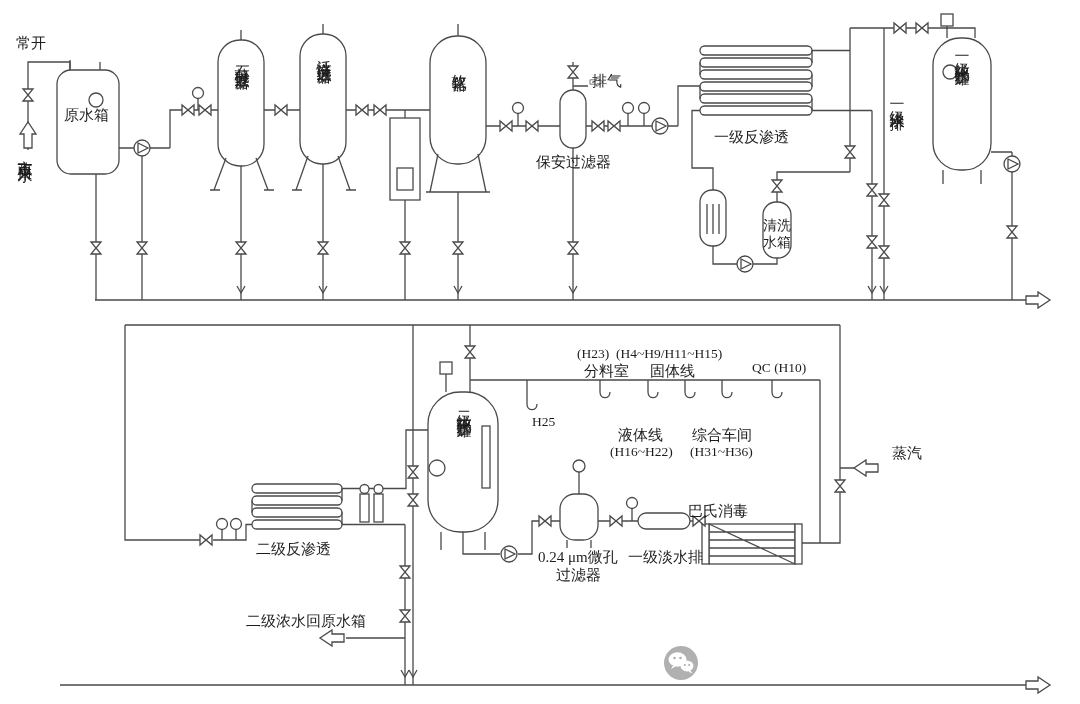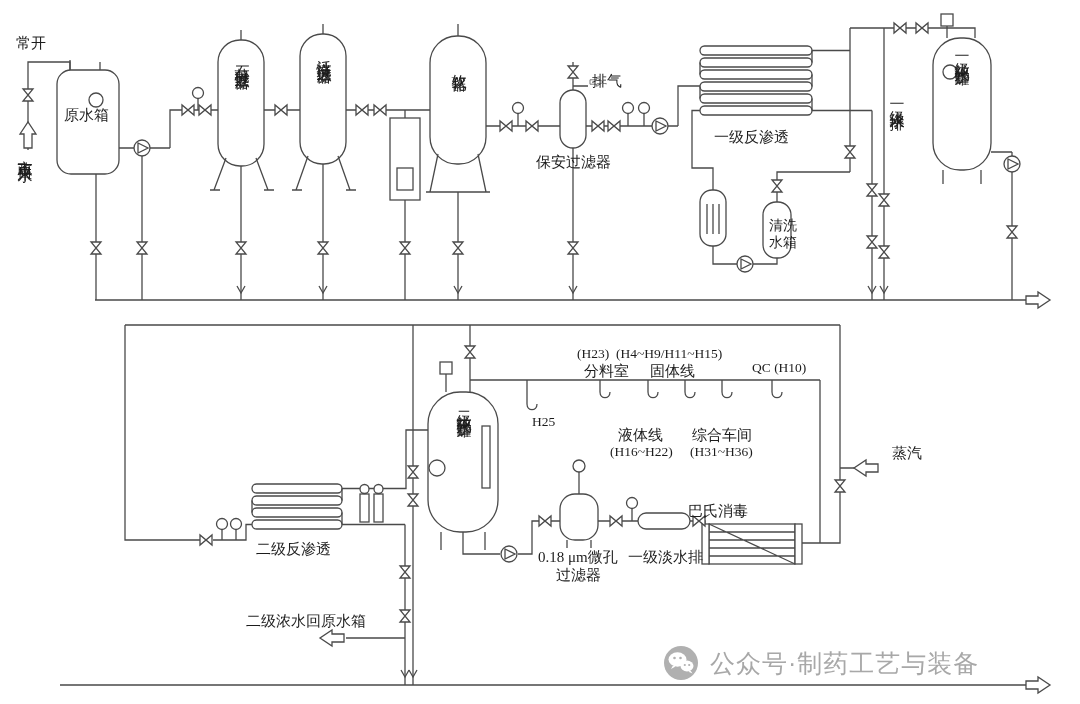--- a/index.html
+++ b/index.html
@@ -1,17 +1,17 @@
 <!DOCTYPE html>
 <html><head>
 <meta charset="utf-8">
 <style>
   html,body{margin:0;padding:0;background:#fff;}
   #screen{position:relative;width:1080px;height:704px;background:#ffffff;overflow:hidden;
-          font-family:"Liberation Serif","DejaVu Serif",serif;text-align:right;}
+          font-family:"Liberation Serif","DejaVu Serif",serif;}
   #art{position:absolute;left:0;top:0;}
   #art path,#art line,#art rect,#art circle,#art ellipse{stroke:#4a4a4a;stroke-width:1.3;fill:none;}
   #art .fw{fill:#ffffff;}
   .lbl{position:absolute;color:#1c1c1c;font-size:15px;line-height:1.2;white-space:nowrap;}
   .code{font-size:13.5px;}
   .vert{writing-mode:vertical-rl;text-orientation:upright;letter-spacing:2px;}
   .wrapbox{white-space:normal;width:34px;font-size:14px;}
   .watermark{position:absolute;display:flex;align-items:center;gap:10px;}
   .wm-text{color:#a8a8a8;font-size:25px;letter-spacing:1px;
            font-family:"Liberation Sans","DejaVu Sans",sans-serif;white-space:nowrap;}
@@ -316,34 +316,33 @@
 <div class="lbl" style="left:650px;top:362px;">固体线</div>
 <div class="lbl code" style="left:752px;top:360px;">QC (H10)</div>
 <div class="lbl code" style="left:532px;top:414px;">H25</div>
 <div class="lbl" style="left:618px;top:426px;">液体线</div>
 <div class="lbl code" style="left:610px;top:444px;">(H16~H22)</div>
 <div class="lbl" style="left:692px;top:426px;">综合车间</div>
 <div class="lbl code" style="left:690px;top:444px;">(H31~H36)</div>
 <div class="lbl" style="left:866px;top:444px;margin-left:26px;">蒸汽</div>
 <div class="lbl vert" style="left:455px;top:400px;">二级纯化水贮罐</div>
 <div class="lbl" style="left:256px;top:540px;">二级反渗透</div>
-<div class="lbl" style="left:538px;top:548px;">0.18 μm微孔</div>
+<div class="lbl" style="left:538px;top:548px;">0.24 μm微孔</div>
 <div class="lbl" style="left:556px;top:566px;">过滤器</div>
 <div class="lbl" style="left:628px;top:548px;">一级淡水排</div>
 <div class="lbl" style="left:688px;top:502px;">巴氏消毒</div>
 <div class="lbl" style="left:246px;top:612px;">二级浓水回原水箱</div>
 
 <div class="watermark" style="left:662px;top:644px;">
   <svg width="38" height="38" viewBox="0 0 38 38">
     <circle cx="19" cy="19" r="17" fill="#b0b0b0"></circle>
     <ellipse cx="15.5" cy="15.5" rx="9" ry="7.2" fill="#ffffff"></ellipse>
     <path d="M11,21.5 L9,25 L13.5,22.5 Z" fill="#ffffff"></path>
     <circle cx="12.5" cy="14" r="1.3" fill="#b0b0b0"></circle>
     <circle cx="18.5" cy="14" r="1.3" fill="#b0b0b0"></circle>
     <ellipse cx="25" cy="22" rx="6.5" ry="5.4" fill="#ffffff"></ellipse>
     <path d="M28.5,26.5 L30.5,29.5 L26.5,27.8 Z" fill="#ffffff"></path>
     <circle cx="22.8" cy="21" r="1.1" fill="#b0b0b0"></circle>
     <circle cx="27.2" cy="21" r="1.1" fill="#b0b0b0"></circle>
   </svg>
-  <span class="wm-text">公众号·制药工艺与装备</span>
 </div>
 
 </div>
 
 </body></html>

